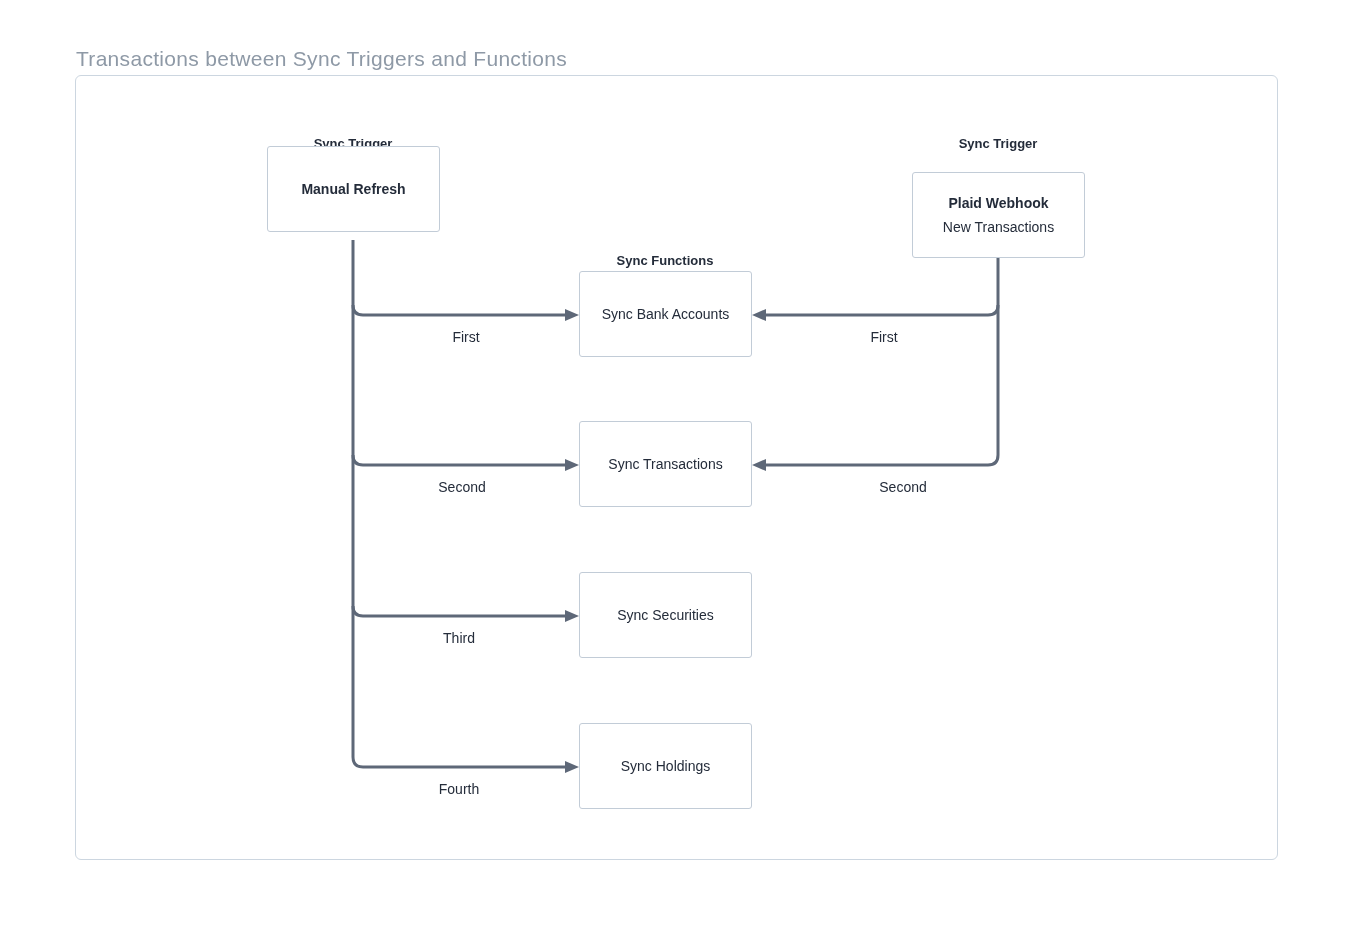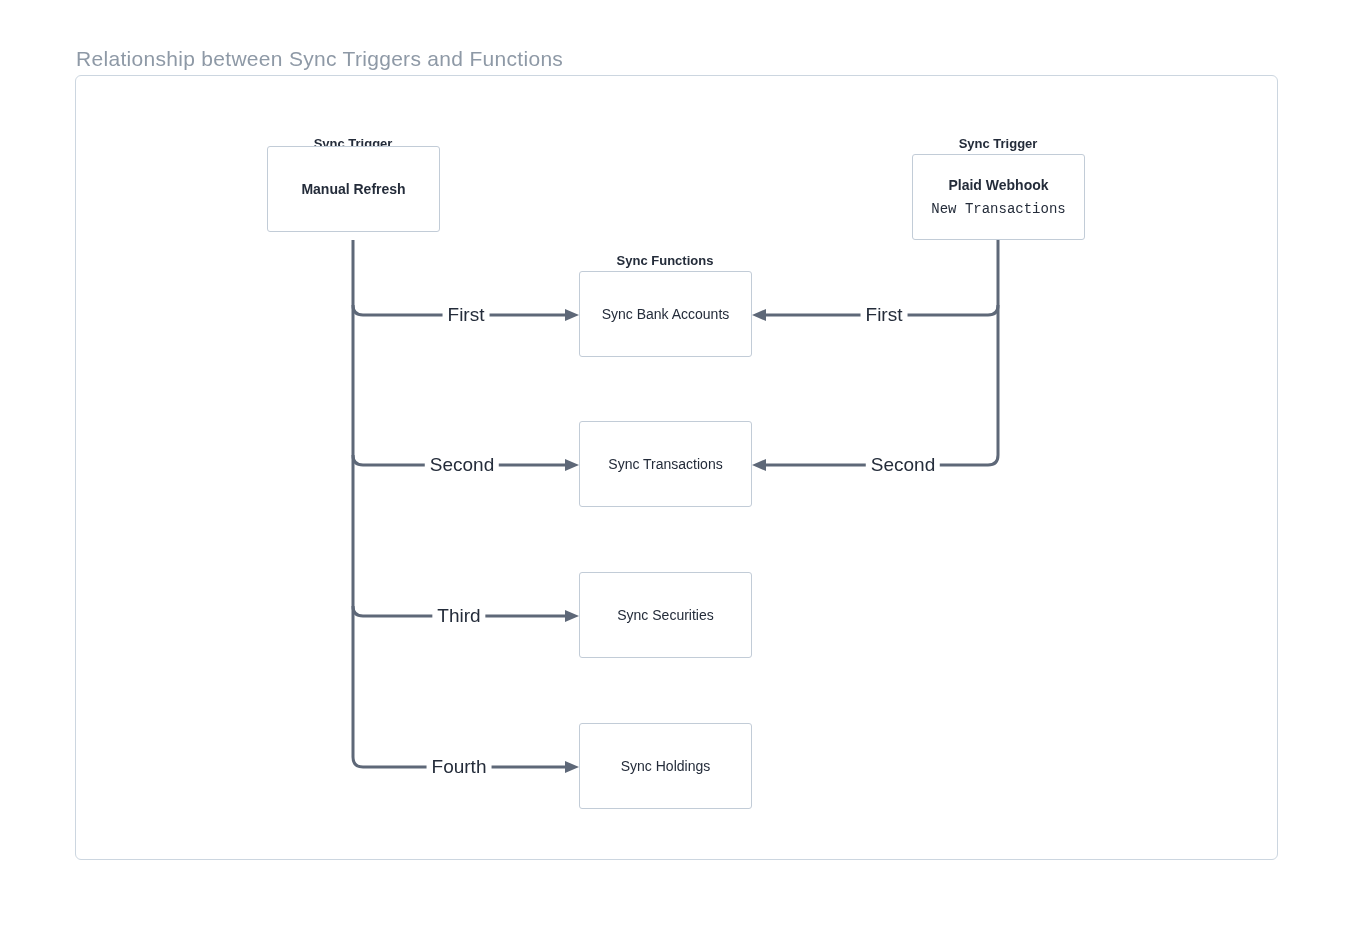--- a/index.html
+++ b/index.html
@@ -50,45 +50,46 @@
     display: flex;
     flex-direction: column;
     align-items: center;
     justify-content: center;
     text-align: center;
     color: #242c3a;
     font-size: 14px;
     line-height: 1.3;
   }
   .node .bold { font-weight: 700; }
-  .node .sub { margin-top: 5px; font-weight: 400; font-family: Liberation Mono, monospace; }
+  .node .sub { margin-top: 5px; font-weight: 400; }
   .sec-label {
     position: absolute;
     transform: translateX(-50%);
     font-size: 13px;
     color: #242c3a;
     white-space: nowrap;
     font-weight: bold;
   }
   .edge-label {
     position: absolute;
     transform: translate(-50%, -50%);
-    font-size: 19px;
+    font-size: 14px;
     color: #242c3a;
     background: #ffffff;
     padding: 1px 5px;
     white-space: nowrap;
+    margin-top: 22px;
   }
 </style>
 </head>
 <body>
 
 <div class="page">
 
-  <div class="page-title">Relationship between Sync Triggers and Functions</div>
+  <div class="page-title">Transactions between Sync Triggers and Functions</div>
 
   <div class="canvas"></div>
 
   <svg class="edges" viewBox="0 0 1358 942" xmlns="http://www.w3.org/2000/svg">
 
     <path d="M353 240 L353 757 Q353 767 363 767 L566 767" fill="none" stroke="#5e6878" stroke-width="3" stroke-linejoin="round"></path>
     <path d="M353 305 Q353 315 363 315 L566 315" fill="none" stroke="#5e6878" stroke-width="3" stroke-linejoin="round"></path>
     <path d="M353 455 Q353 465 363 465 L566 465" fill="none" stroke="#5e6878" stroke-width="3" stroke-linejoin="round"></path>
     <path d="M353 606 Q353 616 363 616 L566 616" fill="none" stroke="#5e6878" stroke-width="3" stroke-linejoin="round"></path>
 
@@ -105,21 +106,21 @@
   </svg>
 
   <div class="sec-label" style="left:353px; top:136px;">Sync Trigger</div>
   <div class="sec-label" style="left:998px; top:136px;">Sync Trigger</div>
   <div class="sec-label" style="left:665px; top:253px;">Sync Functions</div>
 
   <div class="node" style="left:267px; top:146px;">
     <div class="bold">Manual Refresh</div>
   </div>
 
-  <div class="node" style="left:912px; top:154px;text-align:right;">
+  <div class="node" style="left:912px; top:172px;text-align:right;">
     <div class="bold">Plaid Webhook</div>
     <div class="sub">New Transactions</div>
   </div>
 
   <div class="node" style="left:579px; top:421px;">
     <div>Sync Transactions</div>
   </div>
 
   <div class="node" style="left:579px; top:271px;">
     <div>Sync Bank Accounts</div>

